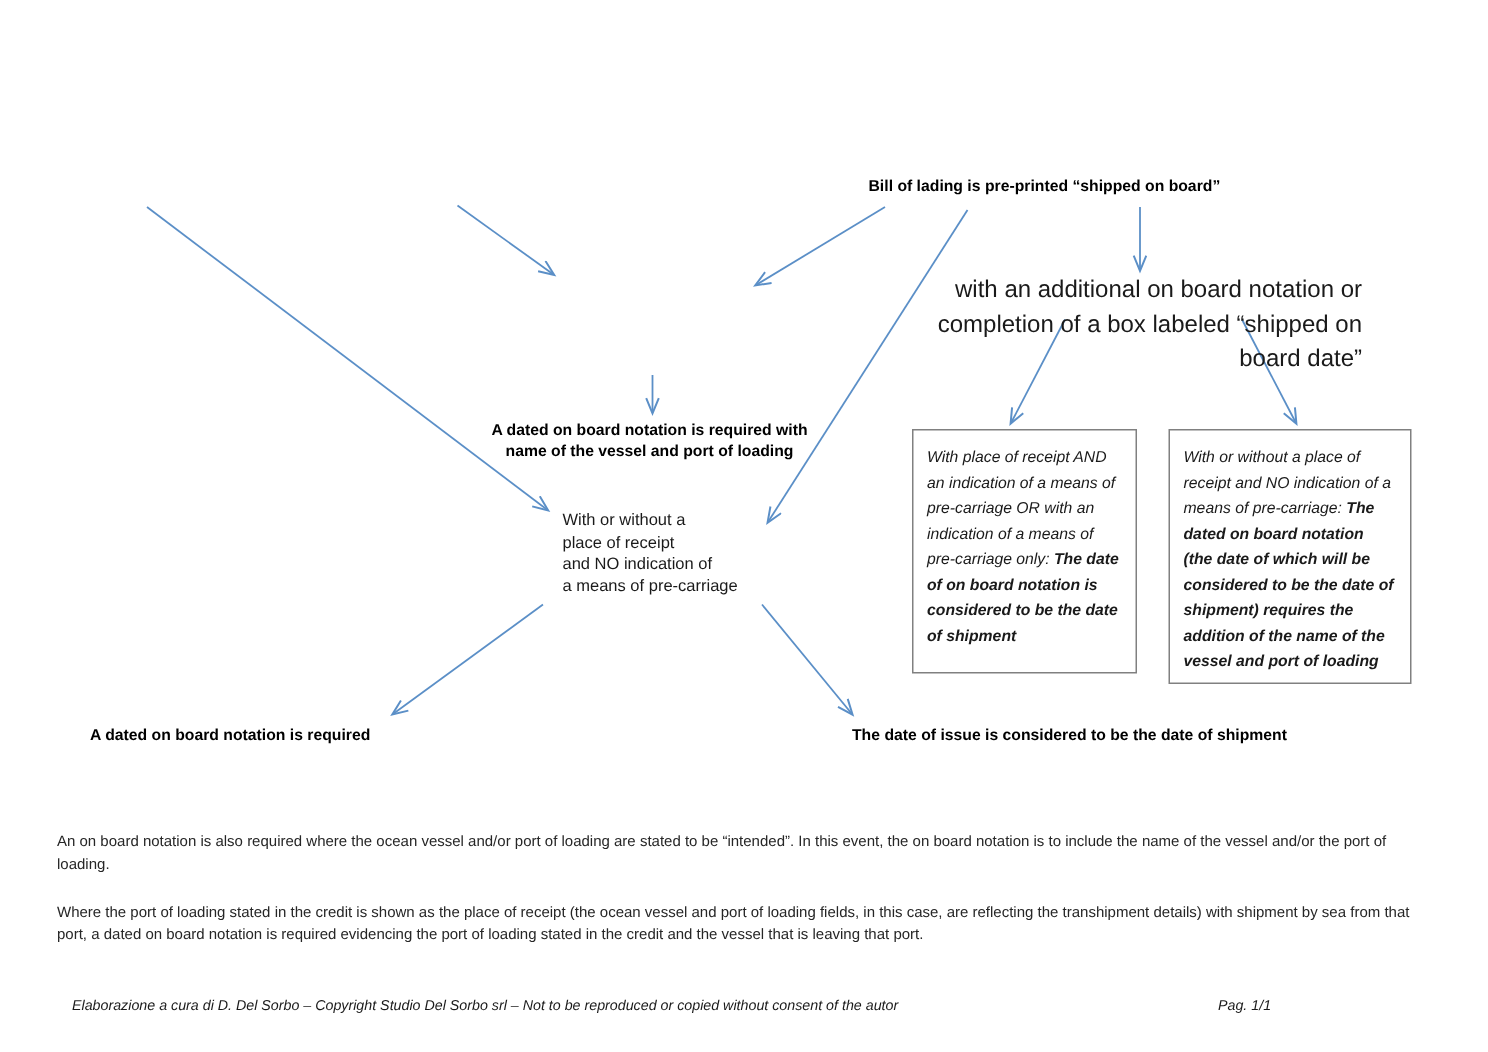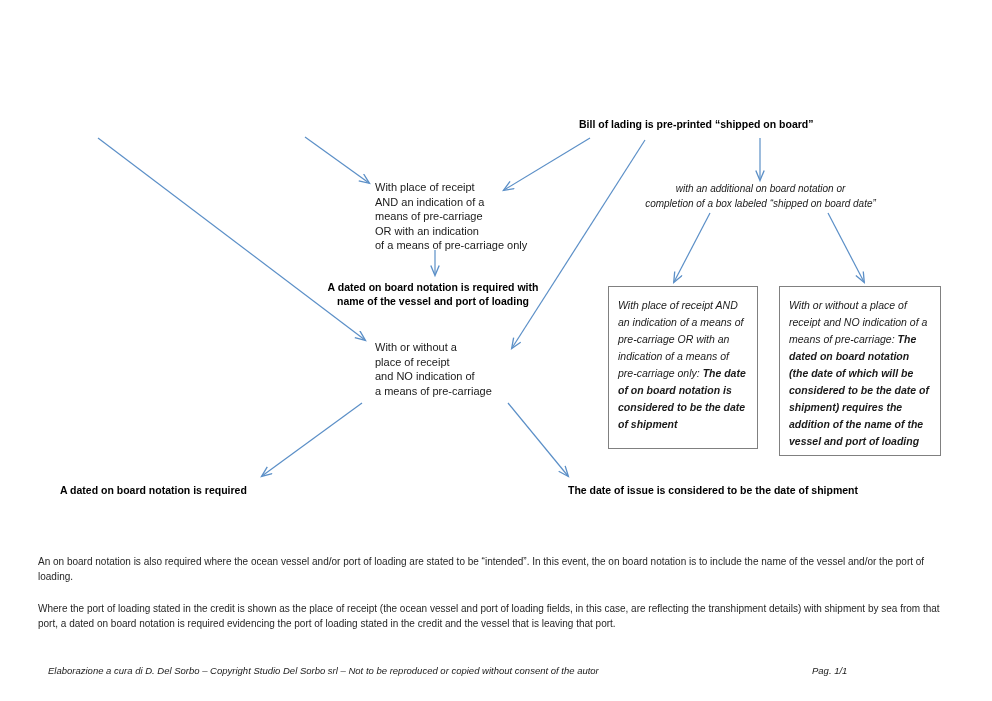--- a/index.html
+++ b/index.html
@@ -56,23 +56,22 @@
     font-size: 11px;
     color: #1a1a1a;
   }
   .bold {
     font-size: 10.5px;
     font-weight: bold;
     text-align: center;
     color: #000;
   }
   .ital {
-    font-size: 10px;
-    font-style: italic;
-    text-align: center;
+    font-size: 16px;
+    text-align: right;
     color: #1a1a1a;
     line-height: 1.45;
   }
   .boxed {
     position: absolute;
     border: 1px solid #808080;
     box-sizing: border-box;
     padding: 10px 9px 8px 9px;
     font-size: 10.5px;
     font-style: italic;
@@ -140,25 +139,20 @@
 
       <line x1="508" y1="403" x2="568" y2="476"></line>
     </g>
   </svg>
 
 
 
 
   <div class="node hdr" style="left:579px; top:118px;">Bill of lading is pre-printed “shipped on board”</div>
 
-  <div class="node plain" style="left:375px; top:180px; white-space:pre-line;">With place of receipt
-AND an indication of a
-means of pre-carriage
-OR with an indication
-of a means of pre-carriage only</div>
 
   <div class="node bold" style="left:318px; top:281px; width:230px; white-space:pre-line;">A dated on board notation is required with
 name of the vessel and port of loading</div>
 
   <div class="node plain" style="left:375px; top:340px; white-space:pre-line;">With or without a
 place of receipt
 and NO indication of
 a means of pre-carriage</div>
 
   <div class="node ital" style="left:613px; top:182px; width:295px; white-space:pre-line;">with an additional on board notation or

